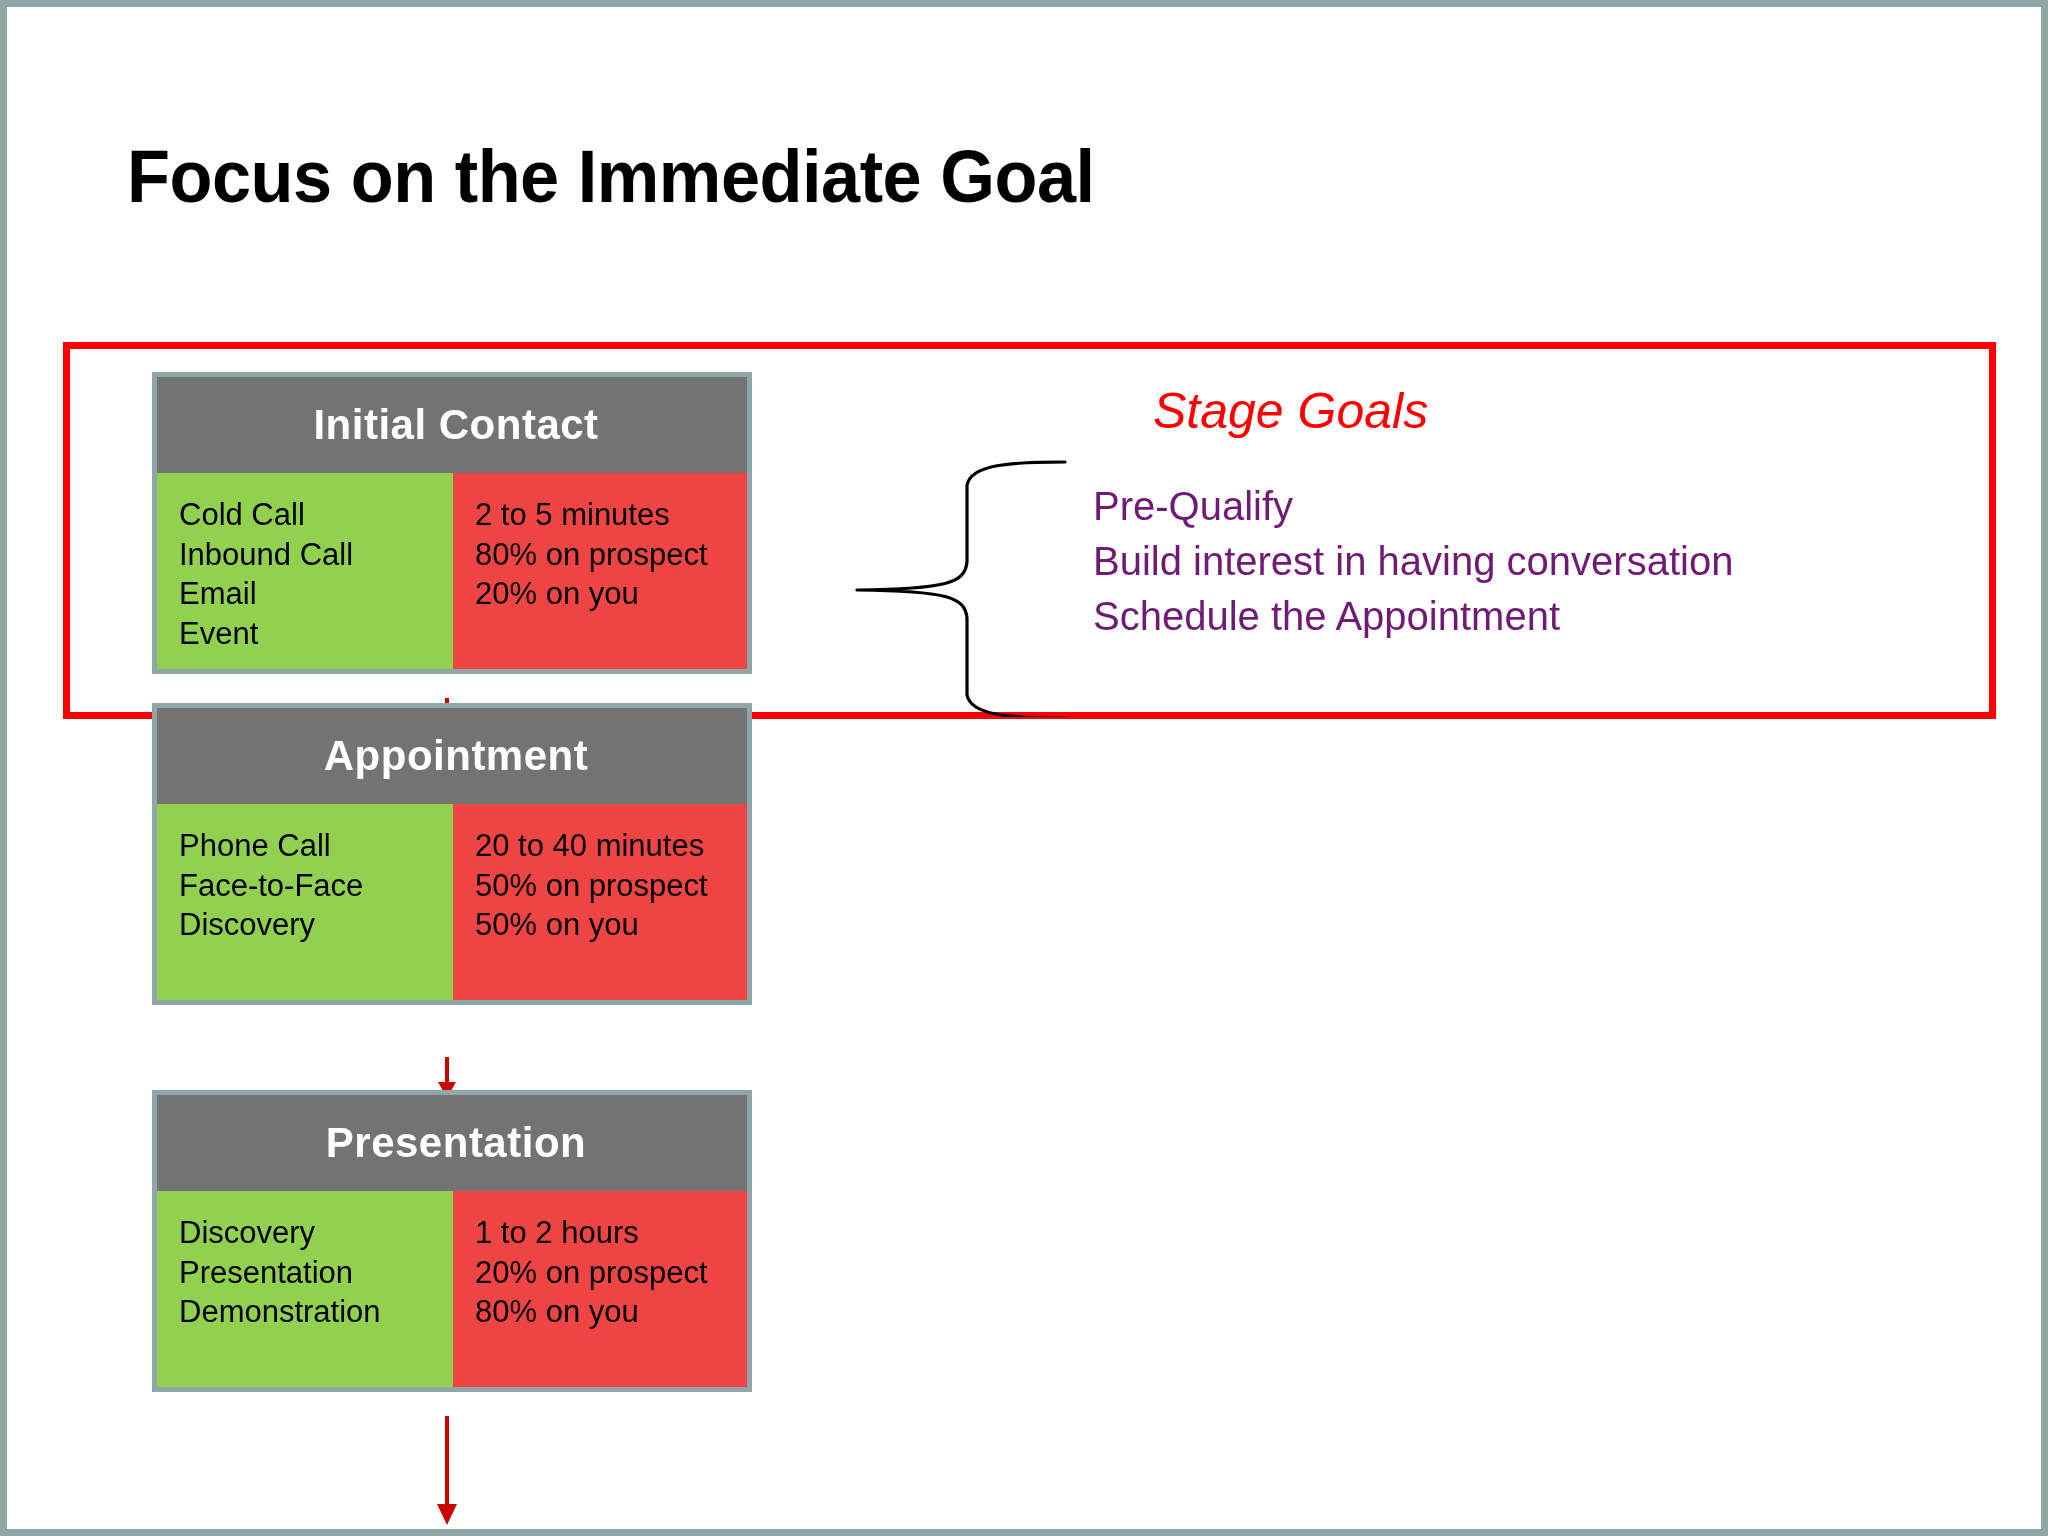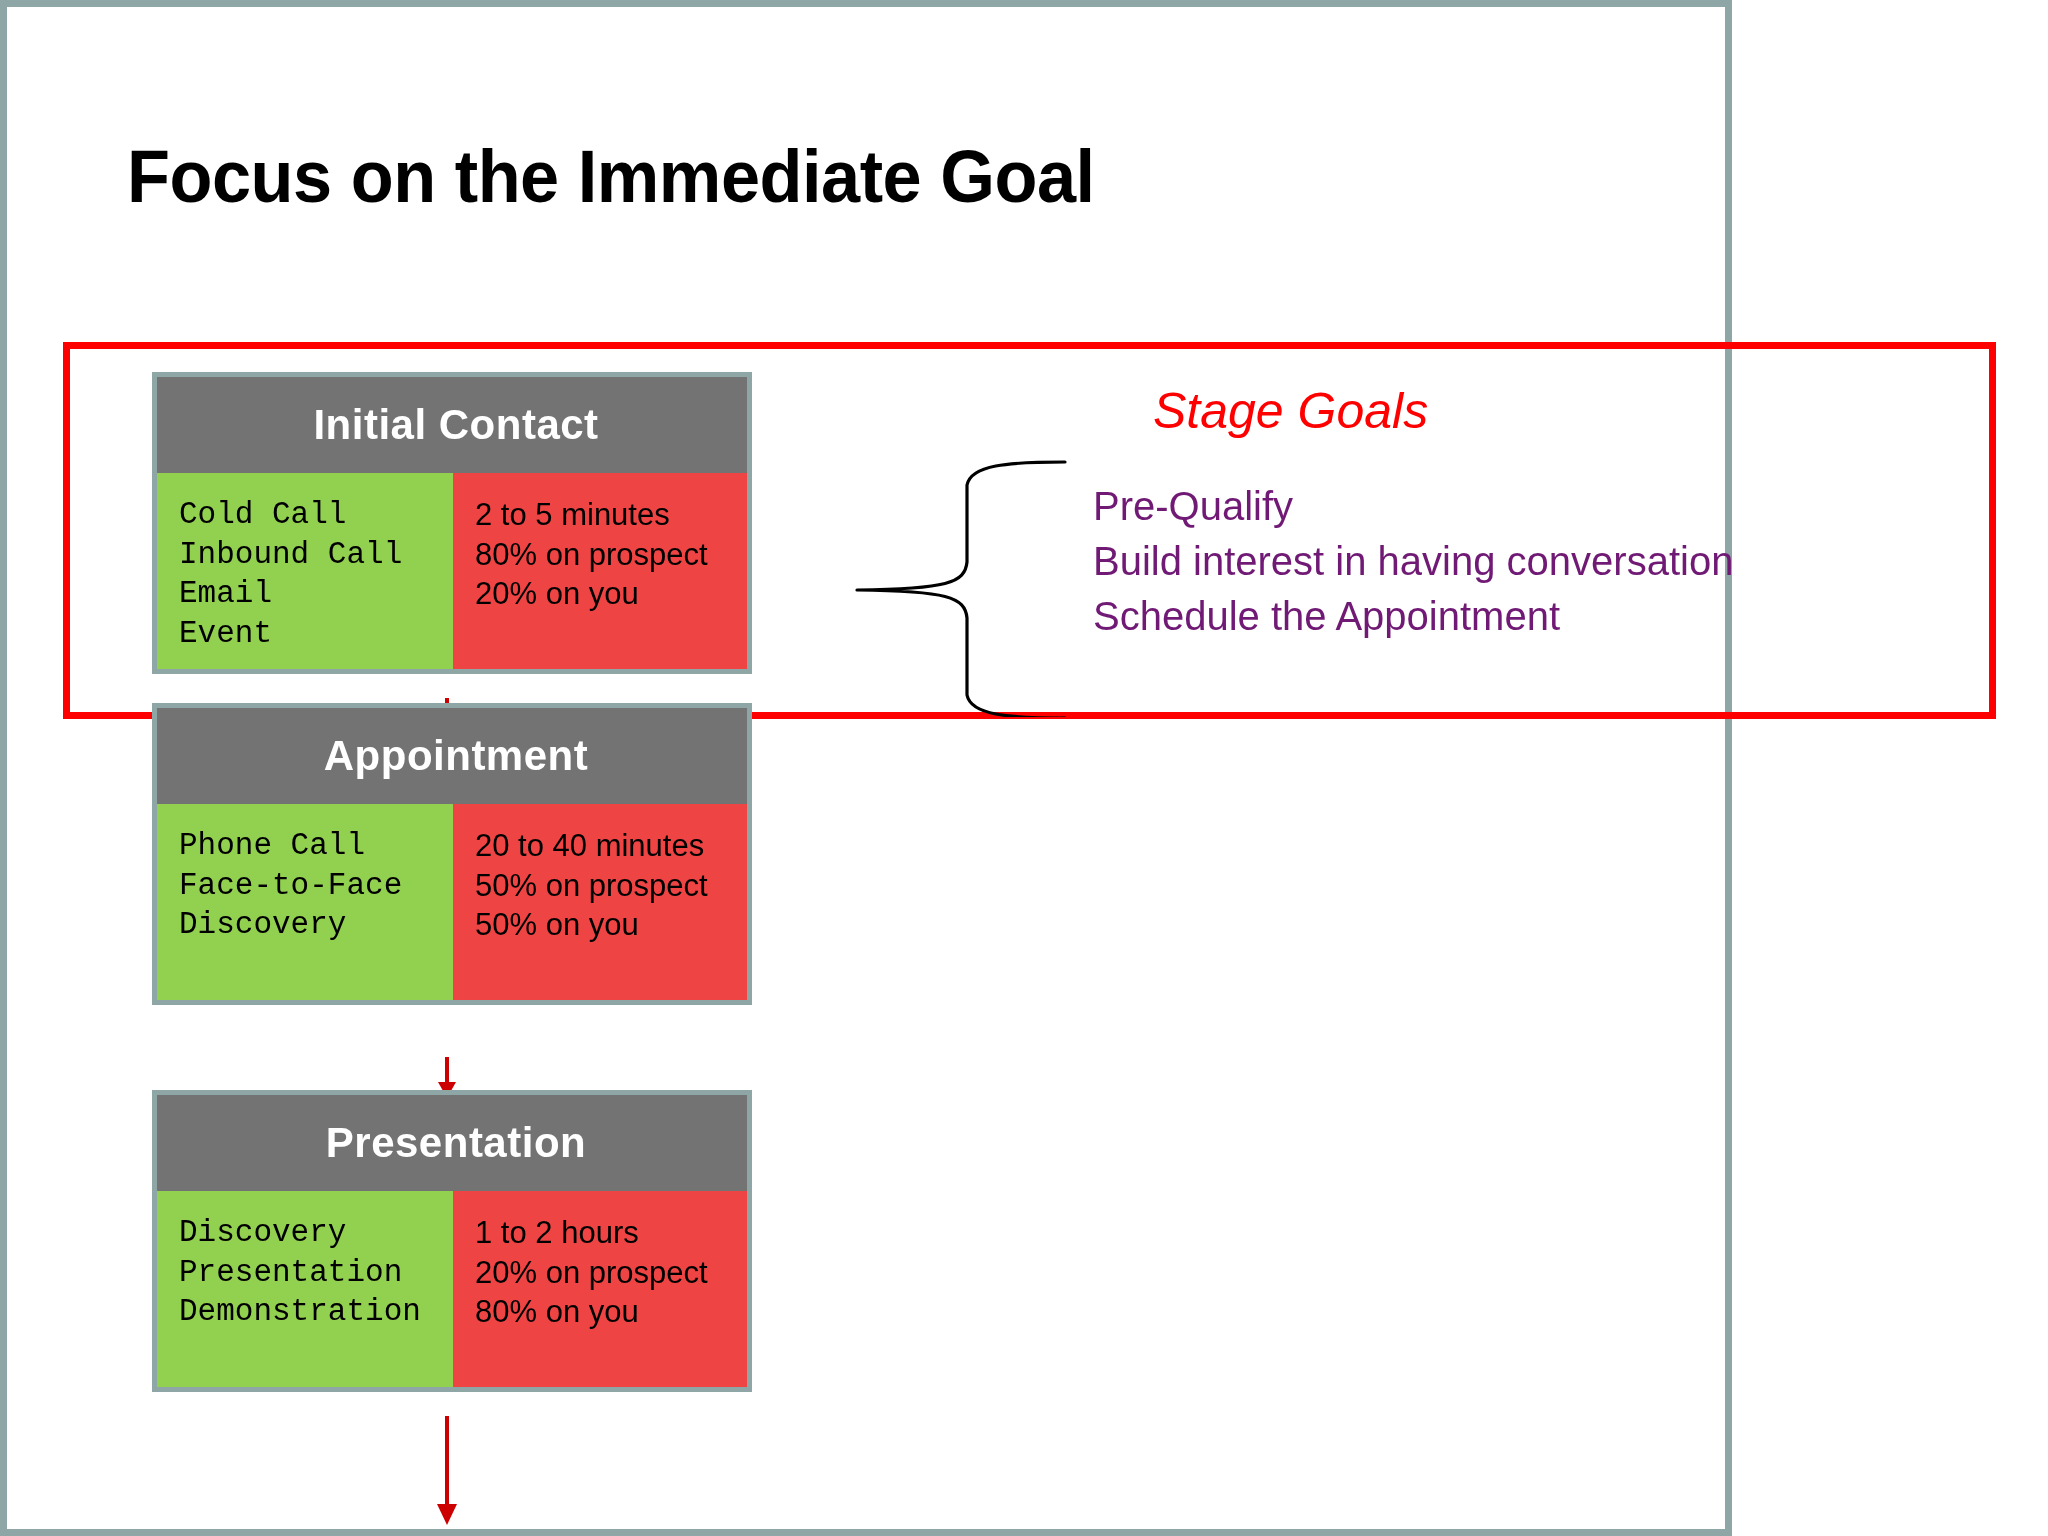--- a/index.html
+++ b/index.html
@@ -10,21 +10,21 @@
   body {
     width: 2048px;
     height: 1536px;
     font-family: "Liberation Sans", sans-serif;
     overflow: hidden;
   }
 
   
   #slide {
     position: relative;
-    width: 1732px;
+    width: 2048px;
     height: 1536px;
     background: #ffffff;
     box-sizing: border-box;
     border: 7px solid #8fa6a6;
   }
 
   
   #page-title {
     position: absolute;
     left: 120px;
@@ -76,21 +76,20 @@
   }
   .stage-body {
     display: flex;
     background: #a6a6a6;
   }
   .stage-body-left {
     background: #92d050;
     flex: 0 0 296px;
     padding: 22px 0 28px 22px;
     box-sizing: border-box;
-    font-family: Liberation Mono, monospace;
   }
   .stage-body-right {
     background: #ef4444;
     flex: 1 1 auto;
     padding: 22px 0 22px 22px;
     box-sizing: border-box;
   }
   .line {
     font-size: 31px;
     color: #000000;

